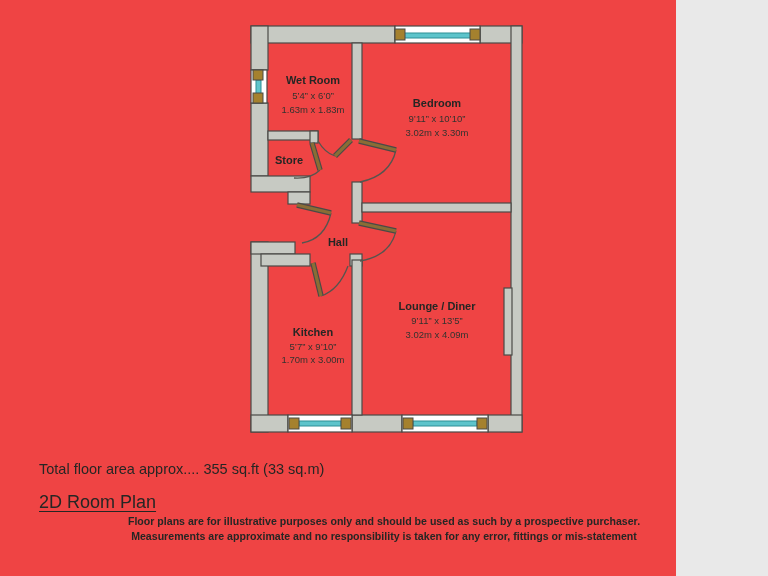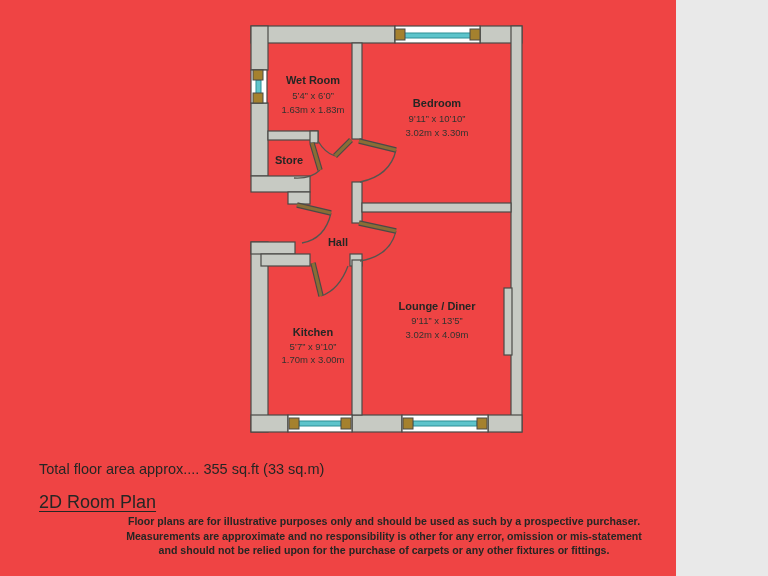--- a/index.html
+++ b/index.html
@@ -135,17 +135,16 @@
       <text class="room-name" x="437" y="310">Lounge / Diner</text>
       <text class="room-dim" x="437" y="324">9’11” x 13’5”</text>
       <text class="room-dim" x="437" y="338">3.02m x 4.09m</text>
     </g>
   </svg>
 
   <div id="total-area" class="f-line">Total floor area approx.... 355 sq.ft (33 sq.m)</div>
   <div id="plan-title" class="f-line">2D Room Plan</div>
   <div id="disclaimer">
     <div class="disc">Floor plans are for illustrative purposes only and should be used as such by a prospective purchaser.</div>
-    <div class="disc">Measurements are approximate and no responsibility is other for any error, omission or mis-statement</div>
-    <div class="disc">and should not be relied upon for the purchase of carpets or any other fixtures or fittings.</div>
+    <div class="disc">Measurements are approximate and no responsibility is taken for any error, fittings or mis-statement</div>
   </div>
 
 </div>
 
 </body></html>

